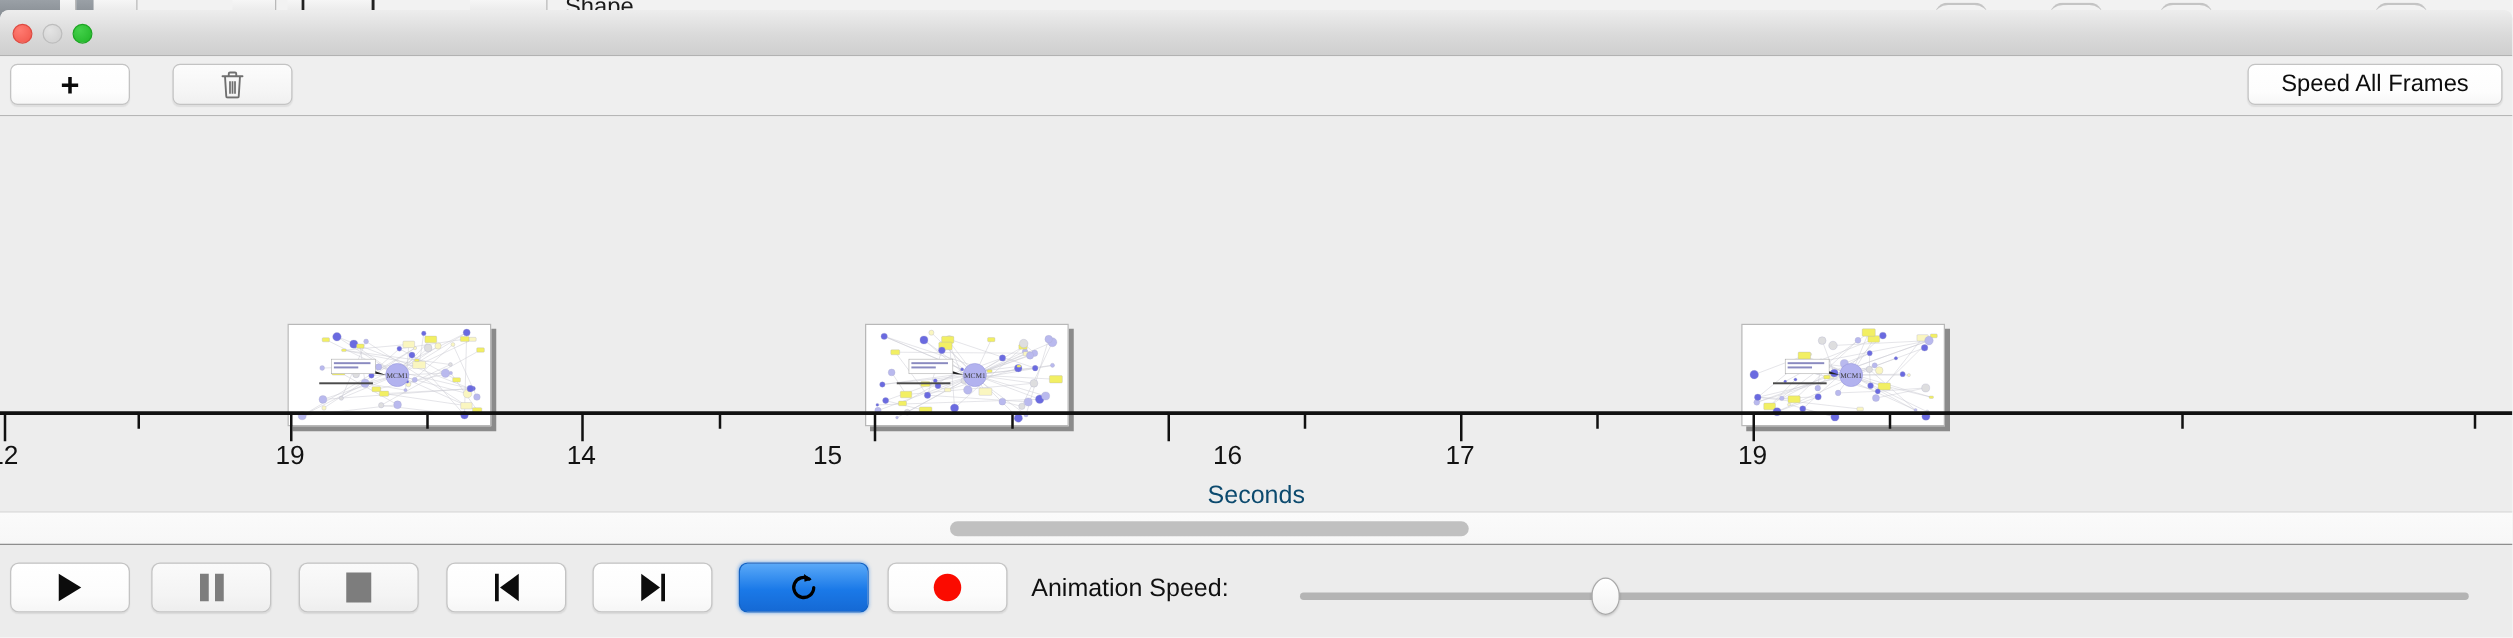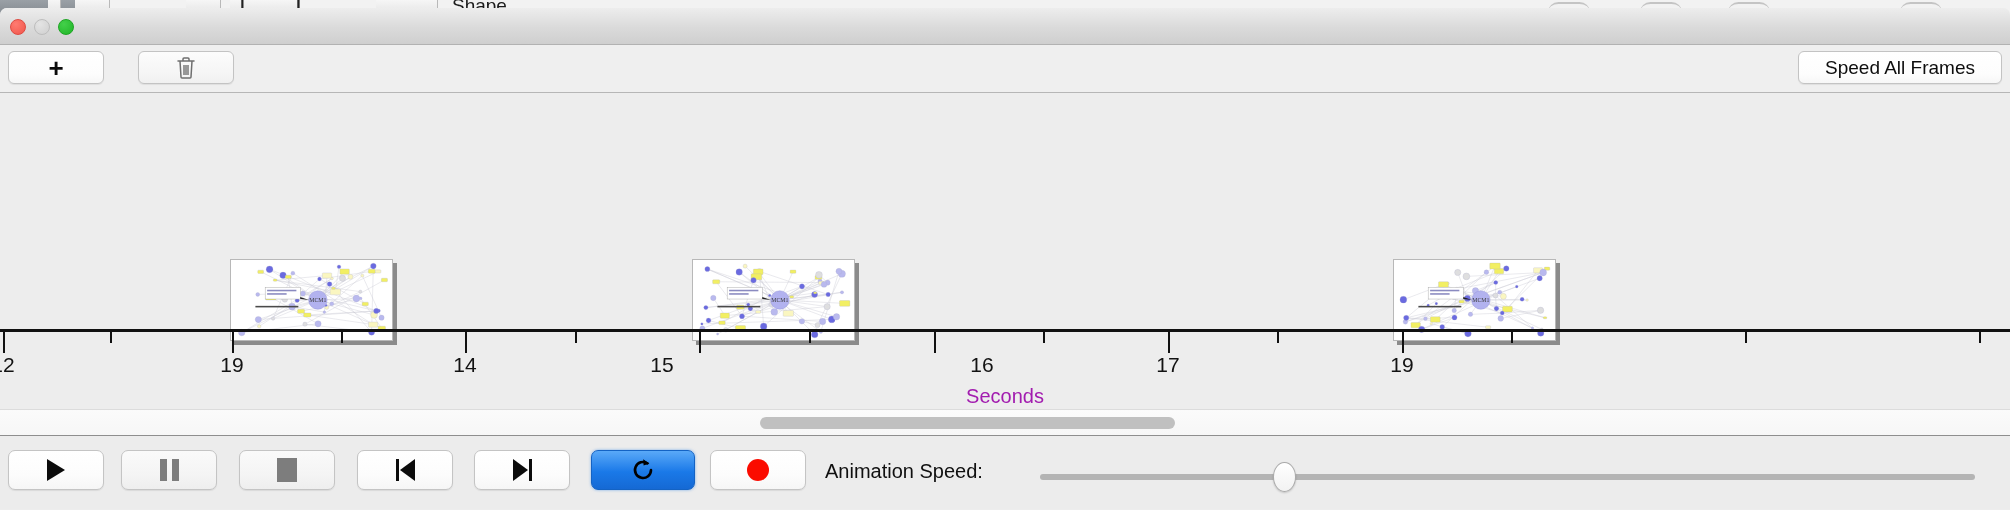--- a/index.html
+++ b/index.html
@@ -129,21 +129,21 @@
   #ruler .tick.minor { height: 11px; }
   #ruler .tlabel {
     position: absolute; top: 24px;
     font-size: 21px; color: #121212;
     transform: translateX(-50%);
     white-space: nowrap;
   }
   #ruler-caption {
     position: absolute; top: 56px; left: 0; width: 100%;
     text-align: center;
-    font-size: 20px; color: #a21caf;
+    font-size: 20px; color: #0c4a6e;
   }
 
   
   #hscroll {
     position: relative; height: 27px;
     background: linear-gradient(#fbfbfb, #f7f7f7);
     border-top: 1px solid #dcdcdc;
     border-bottom: 1px solid #8e8e8e;
   }
   #hscroll-thumb {

